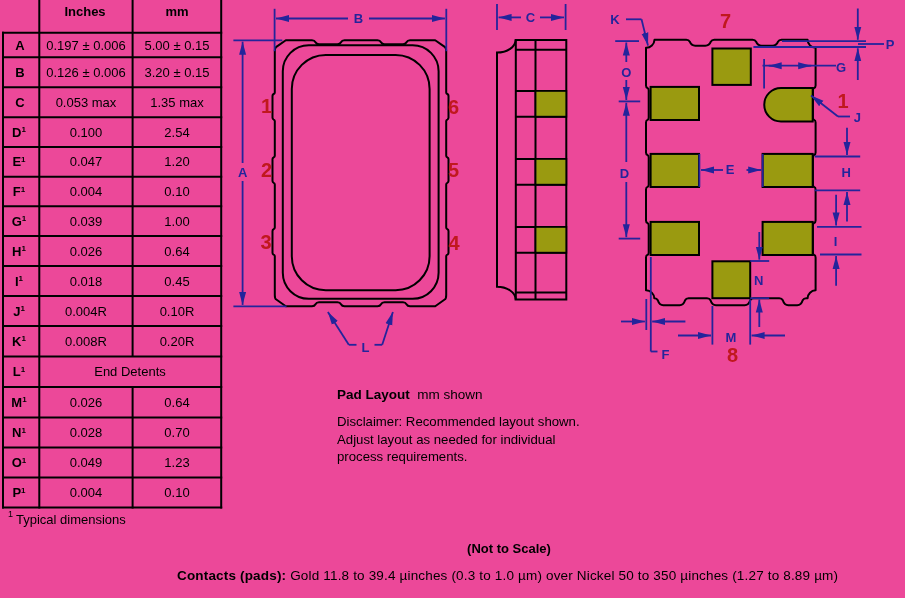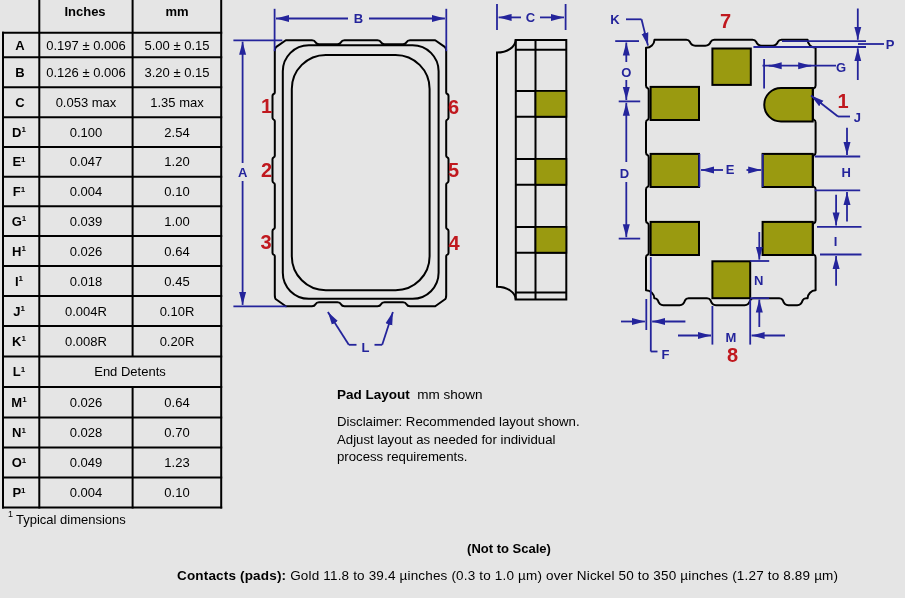--- a/index.html
+++ b/index.html
@@ -1,16 +1,16 @@
 <!DOCTYPE html>
 <html><head>
 <meta charset="utf-8">
 <style>
   html,body{margin:0;padding:0;background:#fff;}
-  #page{position:relative;width:905px;height:598px;background:#e5e5e5;overflow:hidden;
+  #page{position:relative;width:905px;height:598px;background:#ec4899;overflow:hidden;
         font-family:"Liberation Sans", sans-serif;}
   svg text{font-family:"Liberation Sans", sans-serif;}
 </style>
 </head>
 <body>
 <div id="page">
 <svg width="905" height="598" viewBox="0 0 905 598">
 <defs>
 <marker id="ar" viewBox="0 0 14 9" refX="13" refY="4.5" markerWidth="14" markerHeight="9" orient="auto" markerUnits="userSpaceOnUse">
   <path d="M 0 1 L 13 4.5 L 0 8 z" fill="#24249b"></path>

